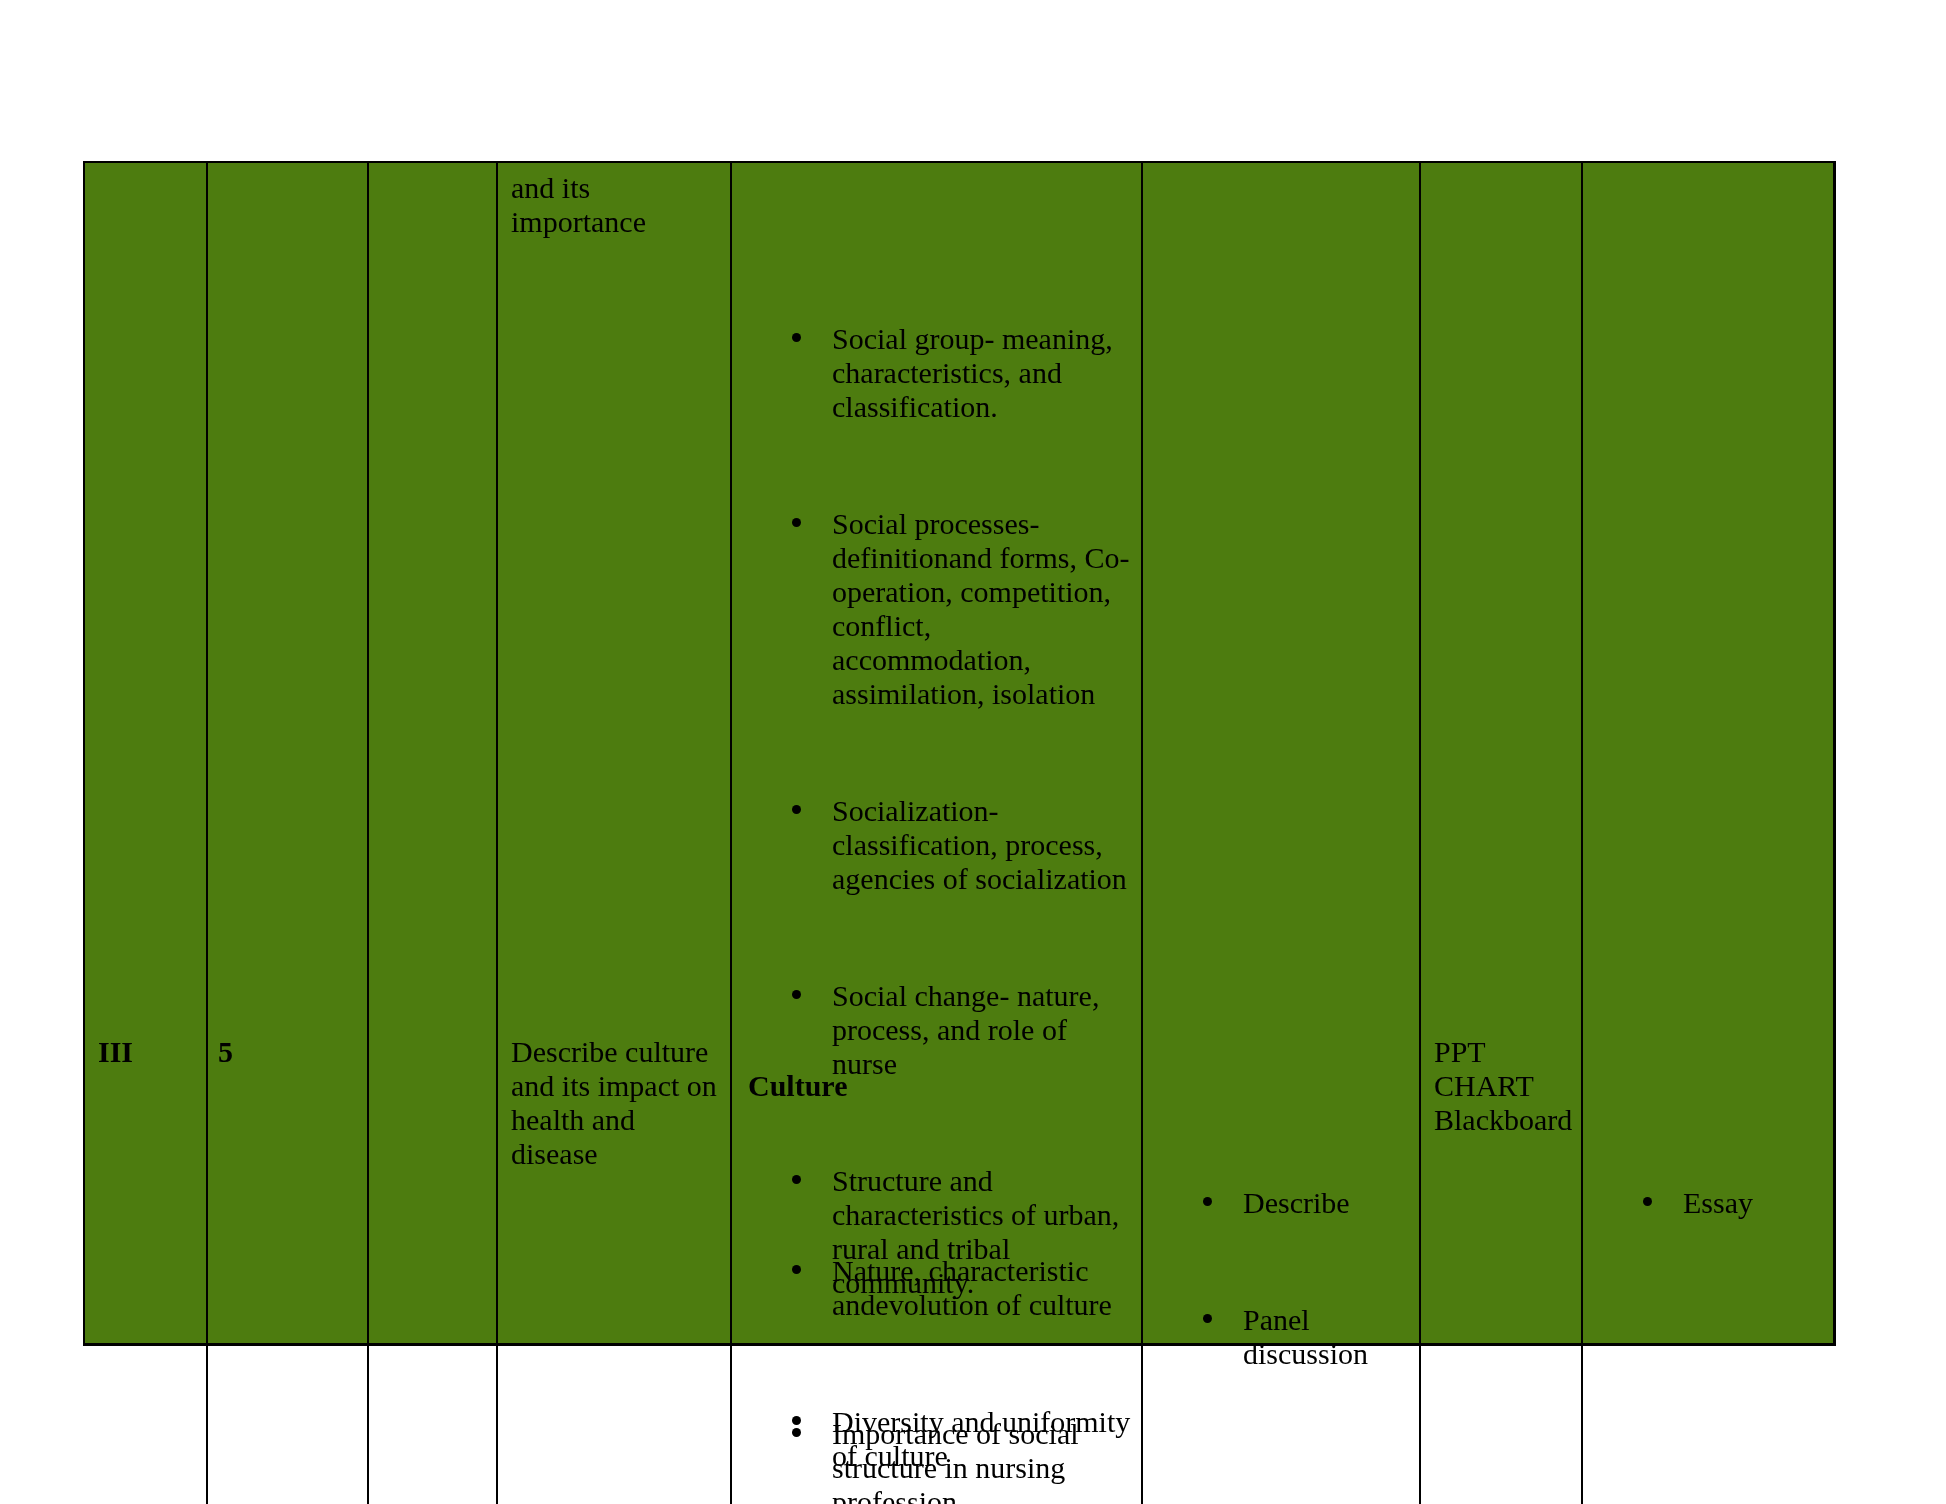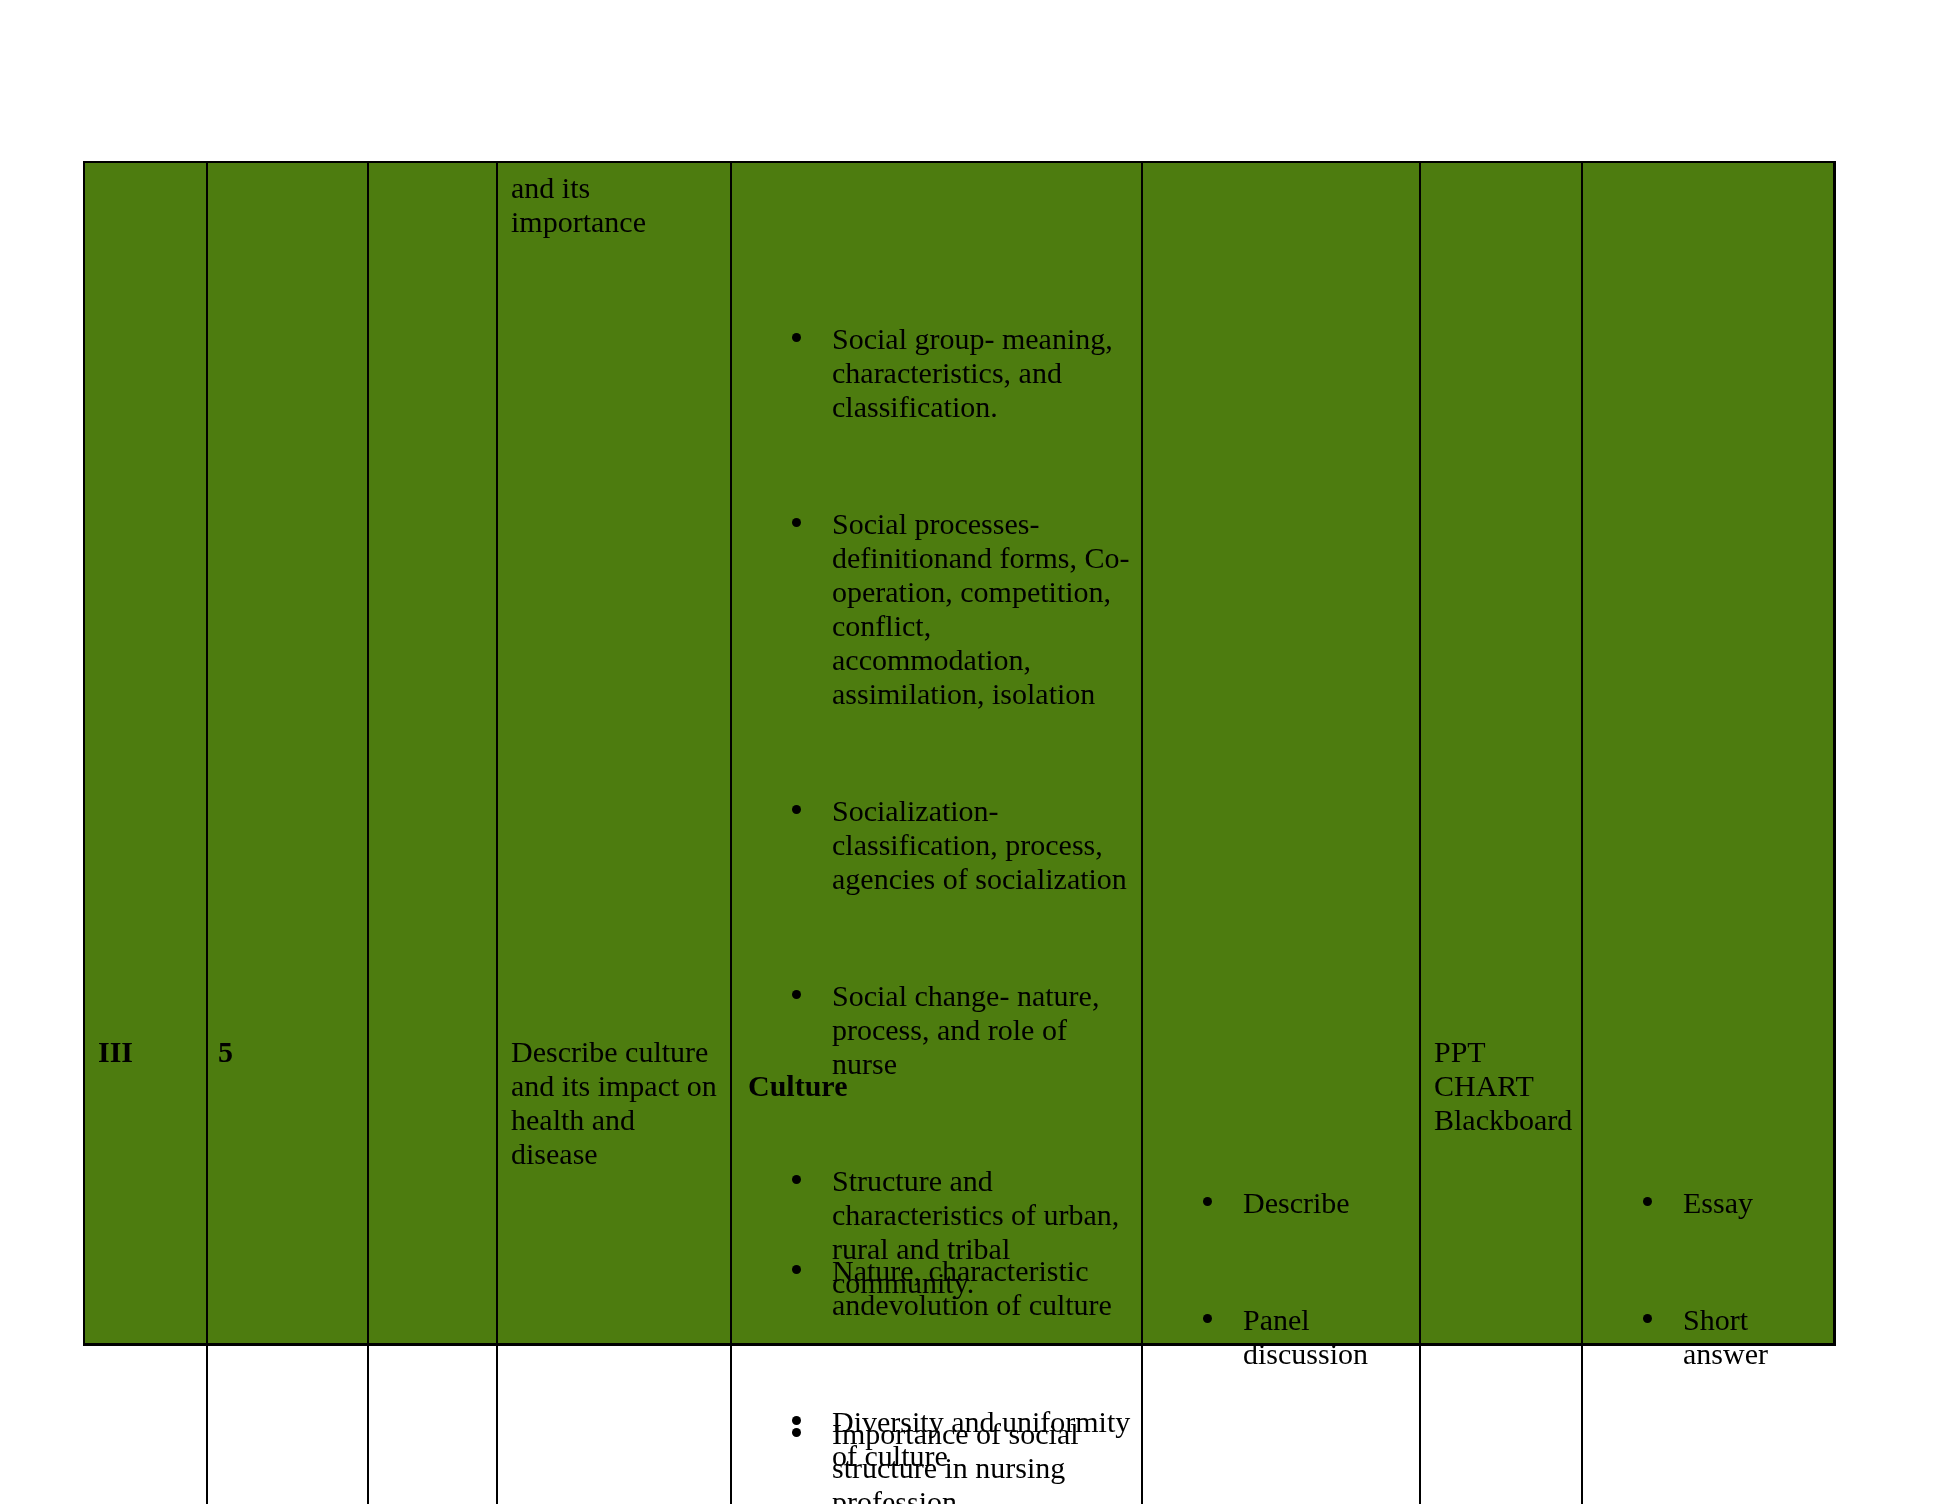--- a/index.html
+++ b/index.html
@@ -164,20 +164,18 @@
       </div>
       <div class="cell">PPT
 CHART
 Blackboard</div>
       <div class="cell c-assess">
         <div class="bullet-list">
           
         
             <div class="li"><span class="dot"></span><span>Essay</span></div>
           
-            <div class="li"><span class="dot"></span><span>Short
-answer</span></div>
           </div>
       </div>
     </div>
 
   </div>
 </div>
 
 </body></html>

